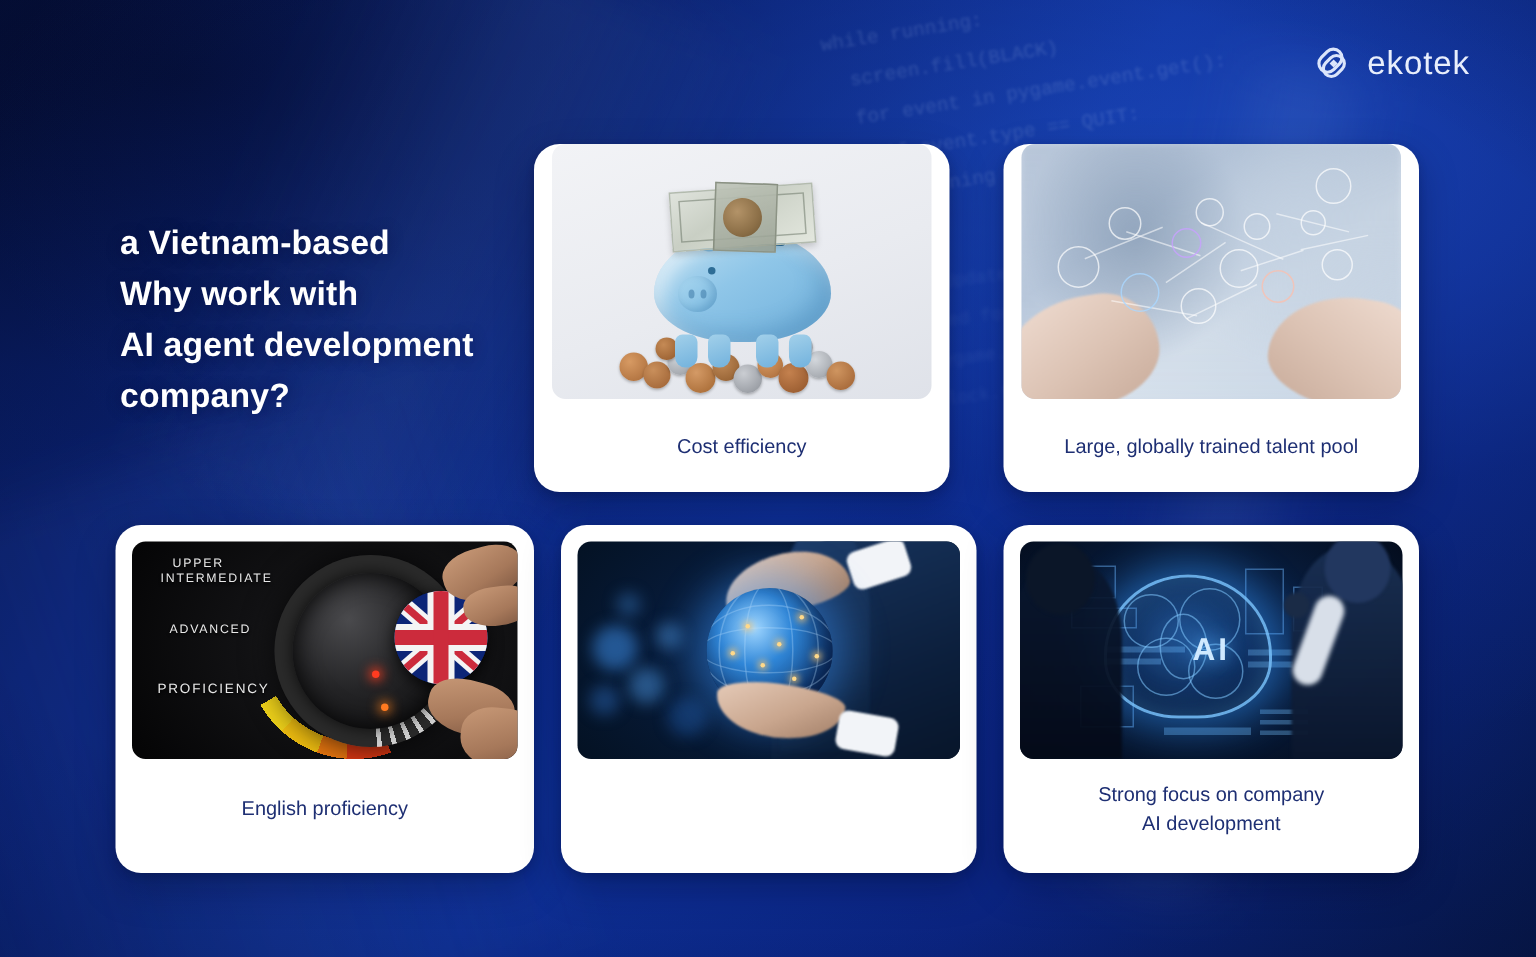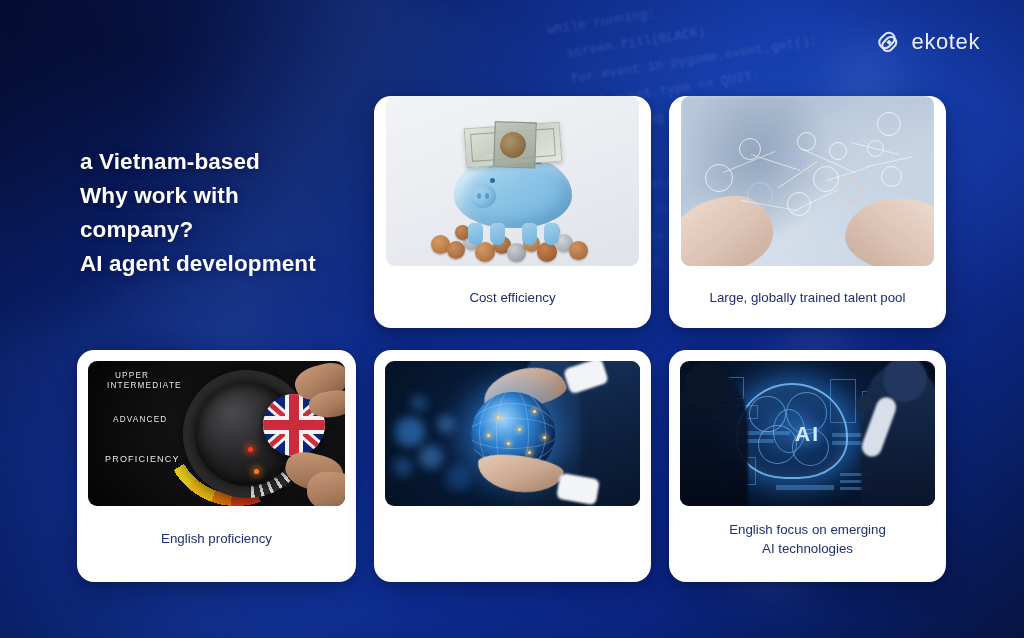--- a/index.html
+++ b/index.html
@@ -107,21 +107,21 @@
     display:flex; align-items:center; justify-content:center;
     text-align:center;
     color:#1e2f73;
     font-size:13.3px;
     line-height:19px;
     padding:0 10px;
     width:100%;
   }
 
   
-  #card-cost      { left:374px; top:96px;  width:277px; height:232px; }
+  #card-cost      { left:356px; top:96px;  width:277px; height:232px; }
   #card-cost .thumb{ width:253px; height:170px; }
 
   #card-talent    { left:669px; top:96px;  width:277px; height:232px; padding:0; }
   #card-talent .thumb{ width:253px; height:170px; }
 
   #card-english   { left:77px;  top:350px; width:279px; height:232px; padding:11px; }
   #card-english .thumb{ width:257px; height:145px; }
 
   #card-crossind  { left:374px; top:350px; width:277px; height:232px; padding:11px; }
   #card-crossind .thumb{ width:255px; height:145px; }
@@ -391,22 +391,22 @@
       <path d="M12.5 6.5h6.2a6.6 6.6 0 0 1 0 13.2h-6.2a6.6 6.6 0 0 1 0-13.2z" fill="none" stroke="#dbe5fb" stroke-width="2.4" transform="rotate(-45 16 16)"></path>
       <path d="M13.3 12.3h5.4a6.1 6.1 0 0 1 0 12.2h-5.4a6.1 6.1 0 0 1 0-12.2z" fill="none" stroke="#dbe5fb" stroke-width="2.4" transform="rotate(-45 16 18)"></path>
       <path d="M13 16.4l3.1-3.1 3.1 3.1-3.1 3.1z" fill="#dbe5fb"></path>
     </svg>
     <span class="logo-text">ekotek</span>
   </div>
 
   <div class="headline">
     <span class="ln">a Vietnam-based</span>
     <span class="ln">Why work with</span>
+    <span class="ln">AI agent development</span>
     <span class="ln">company?</span>
-    <span class="ln">AI agent development</span>
   </div>
 
   <div class="card" id="card-cost">
     <div class="thumb img-piggy">
       <div class="coins">
         <span class="coin" style="left:4px;  top:24px; width:19px;height:19px;background:radial-gradient(circle at 36% 32%,#d79a63,#a86a38);"></span>
         <span class="coin" style="left:20px; top:30px; width:18px;height:18px;background:radial-gradient(circle at 36% 32%,#c98f5b,#9c6032);"></span>
         <span class="coin" style="left:36px; top:22px; width:17px;height:17px;background:radial-gradient(circle at 36% 32%,#cfd3d8,#95999f);"></span>
         <span class="coin" style="left:48px; top:31px; width:20px;height:20px;background:radial-gradient(circle at 36% 32%,#d49a66,#a2652f);"></span>
         <span class="coin" style="left:66px; top:25px; width:18px;height:18px;background:radial-gradient(circle at 36% 32%,#c08a58,#8d5a2c);"></span>
@@ -650,19 +650,19 @@
       <div class="silho left"></div>
       <span class="sil-head" style="left:4px; bottom:96px; width:46px;height:48px;background:#0b1628;filter:blur(1.2px);"></span>
 
       <div class="silho right"></div>
       <span class="sil-head" style="right:8px; bottom:104px; width:44px;height:46px;background:#22375f;filter:blur(1.2px);"></span>
       <span class="sil-arm" style="right:46px; bottom:48px; width:20px;height:62px;background:#d8dfe9;filter:blur(1.3px);transform:rotate(20deg);"></span>
       <span class="sil-head" style="right:62px; bottom:94px; width:17px;height:17px;background:#1a2b46;filter:blur(.9px);"></span>
     </div>
     <div class="caption">
       <span>
-        <span>English focus on emerging</span><br>
-        <span>AI technologies</span>
+        <span>Strong focus on company</span><br>
+        <span>AI development</span>
       </span>
     </div>
   </div>
 
 </div>
 
 </body></html>

